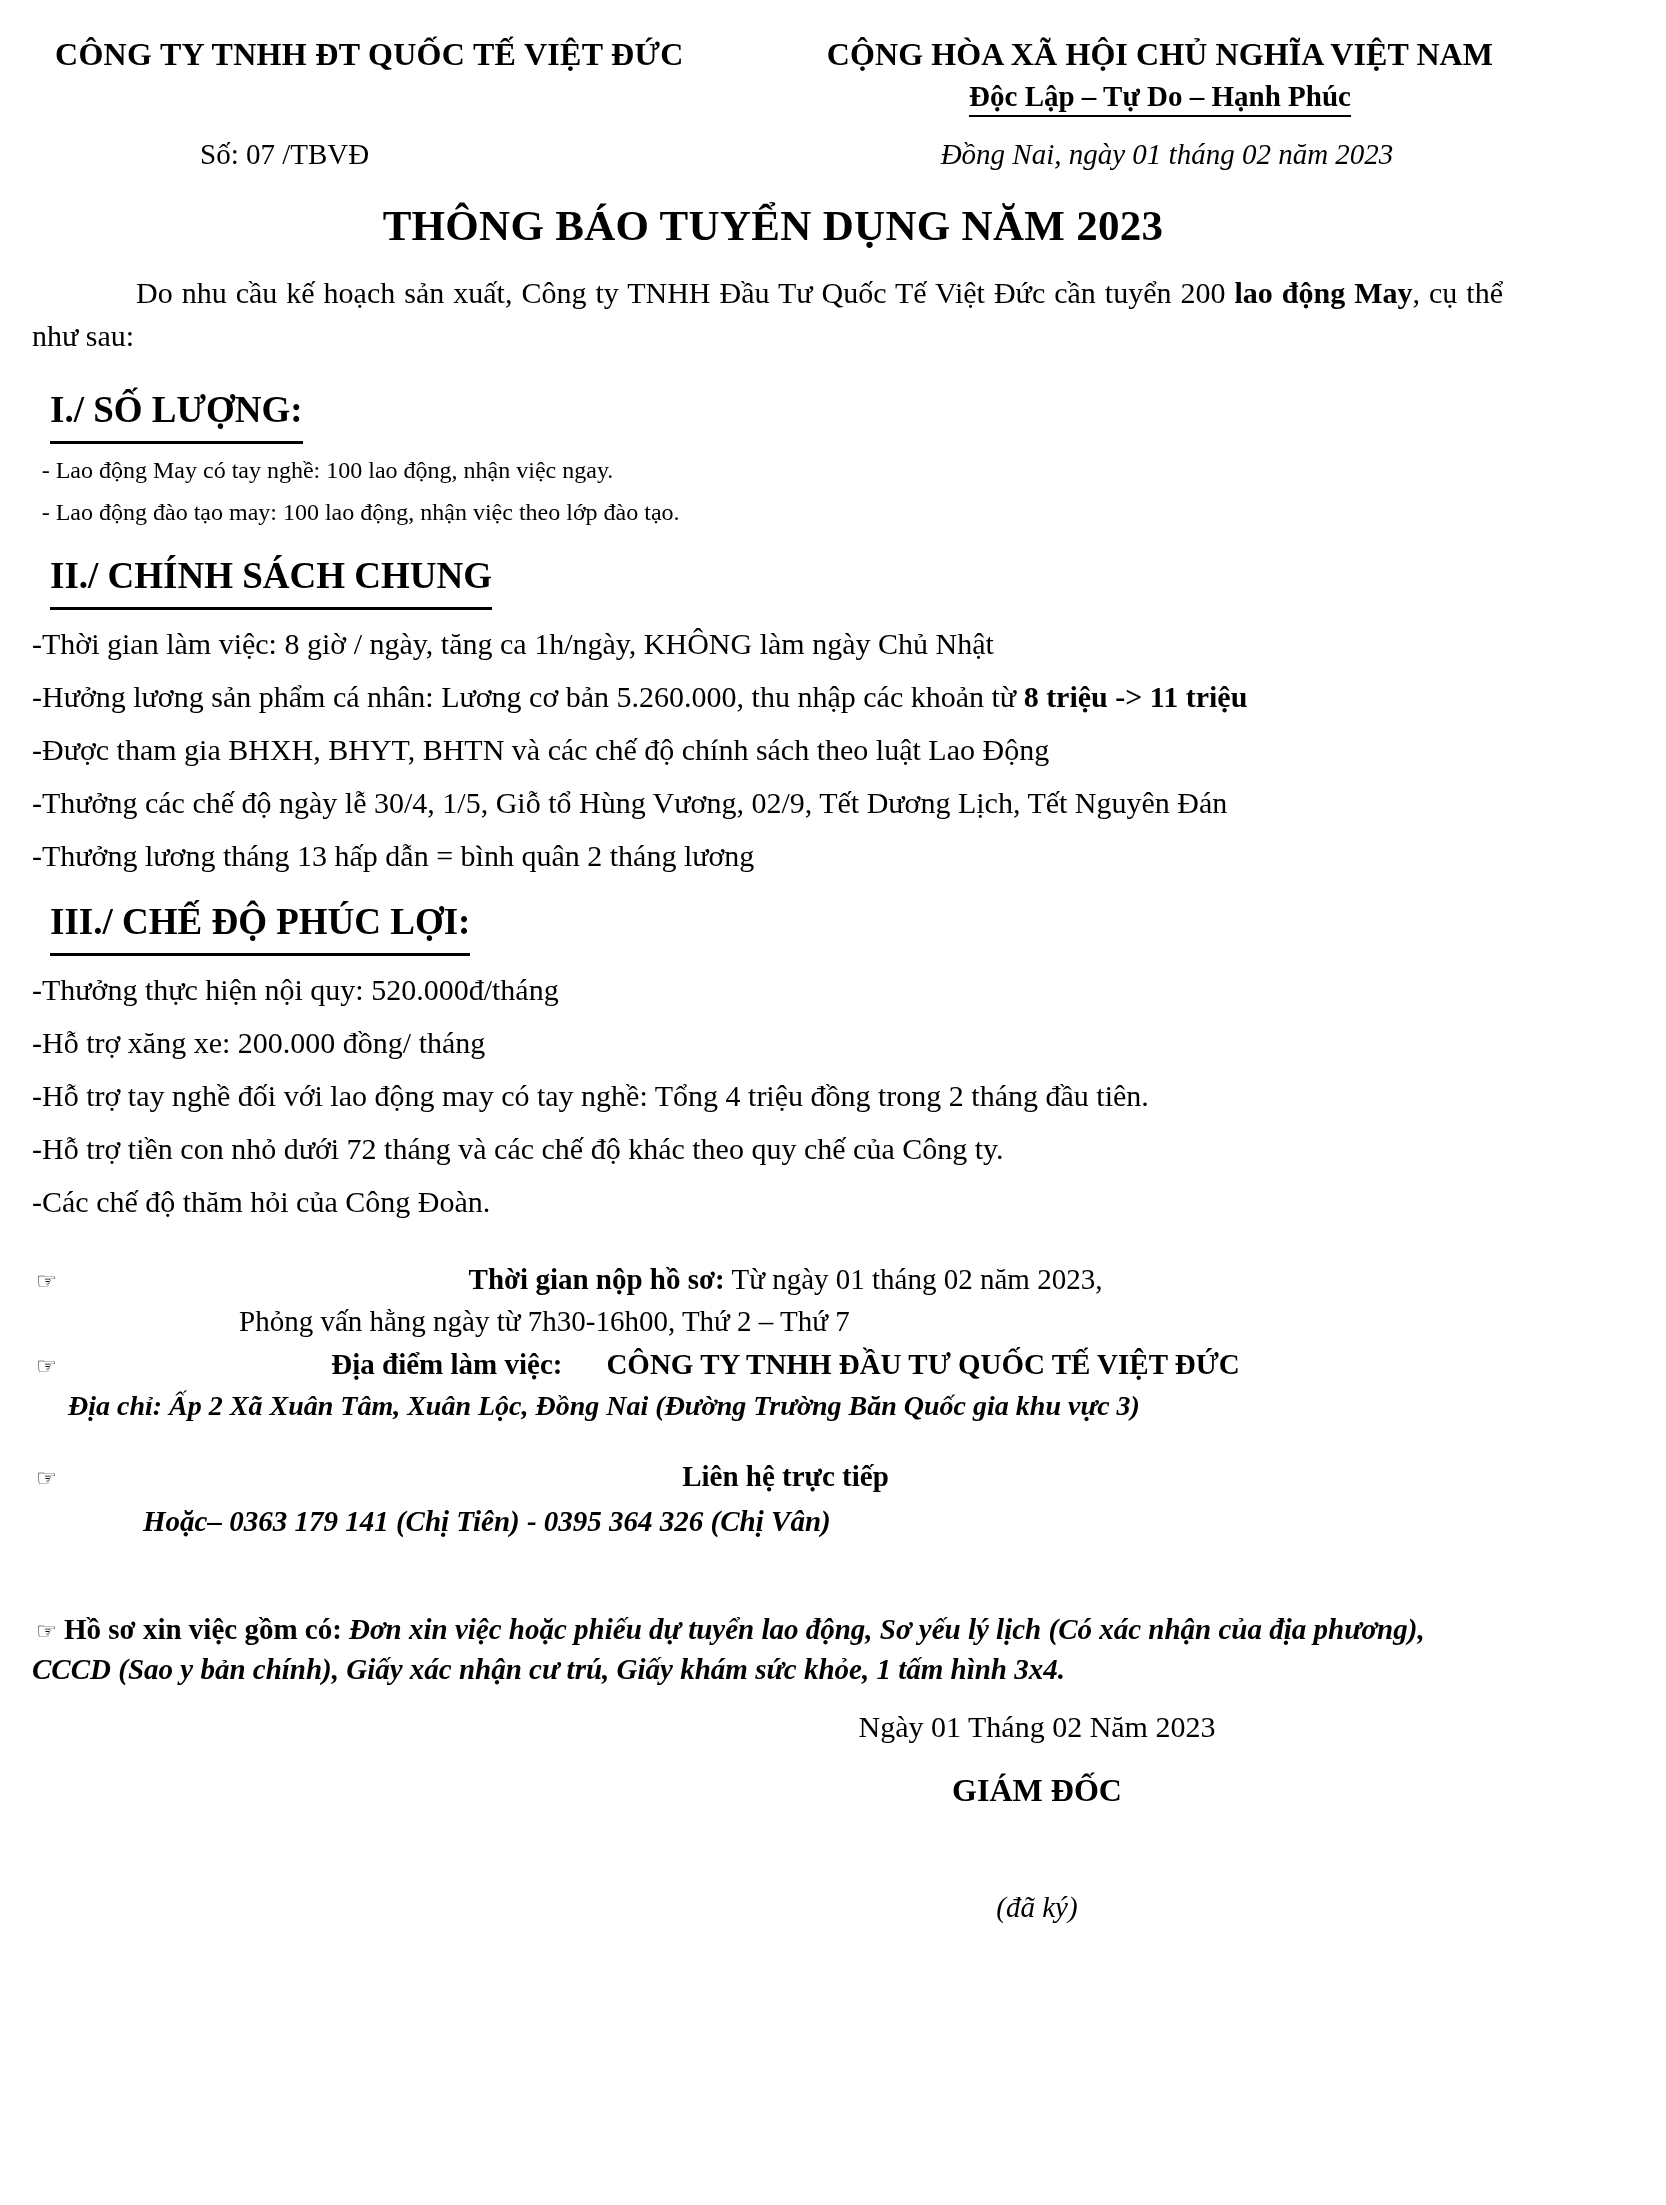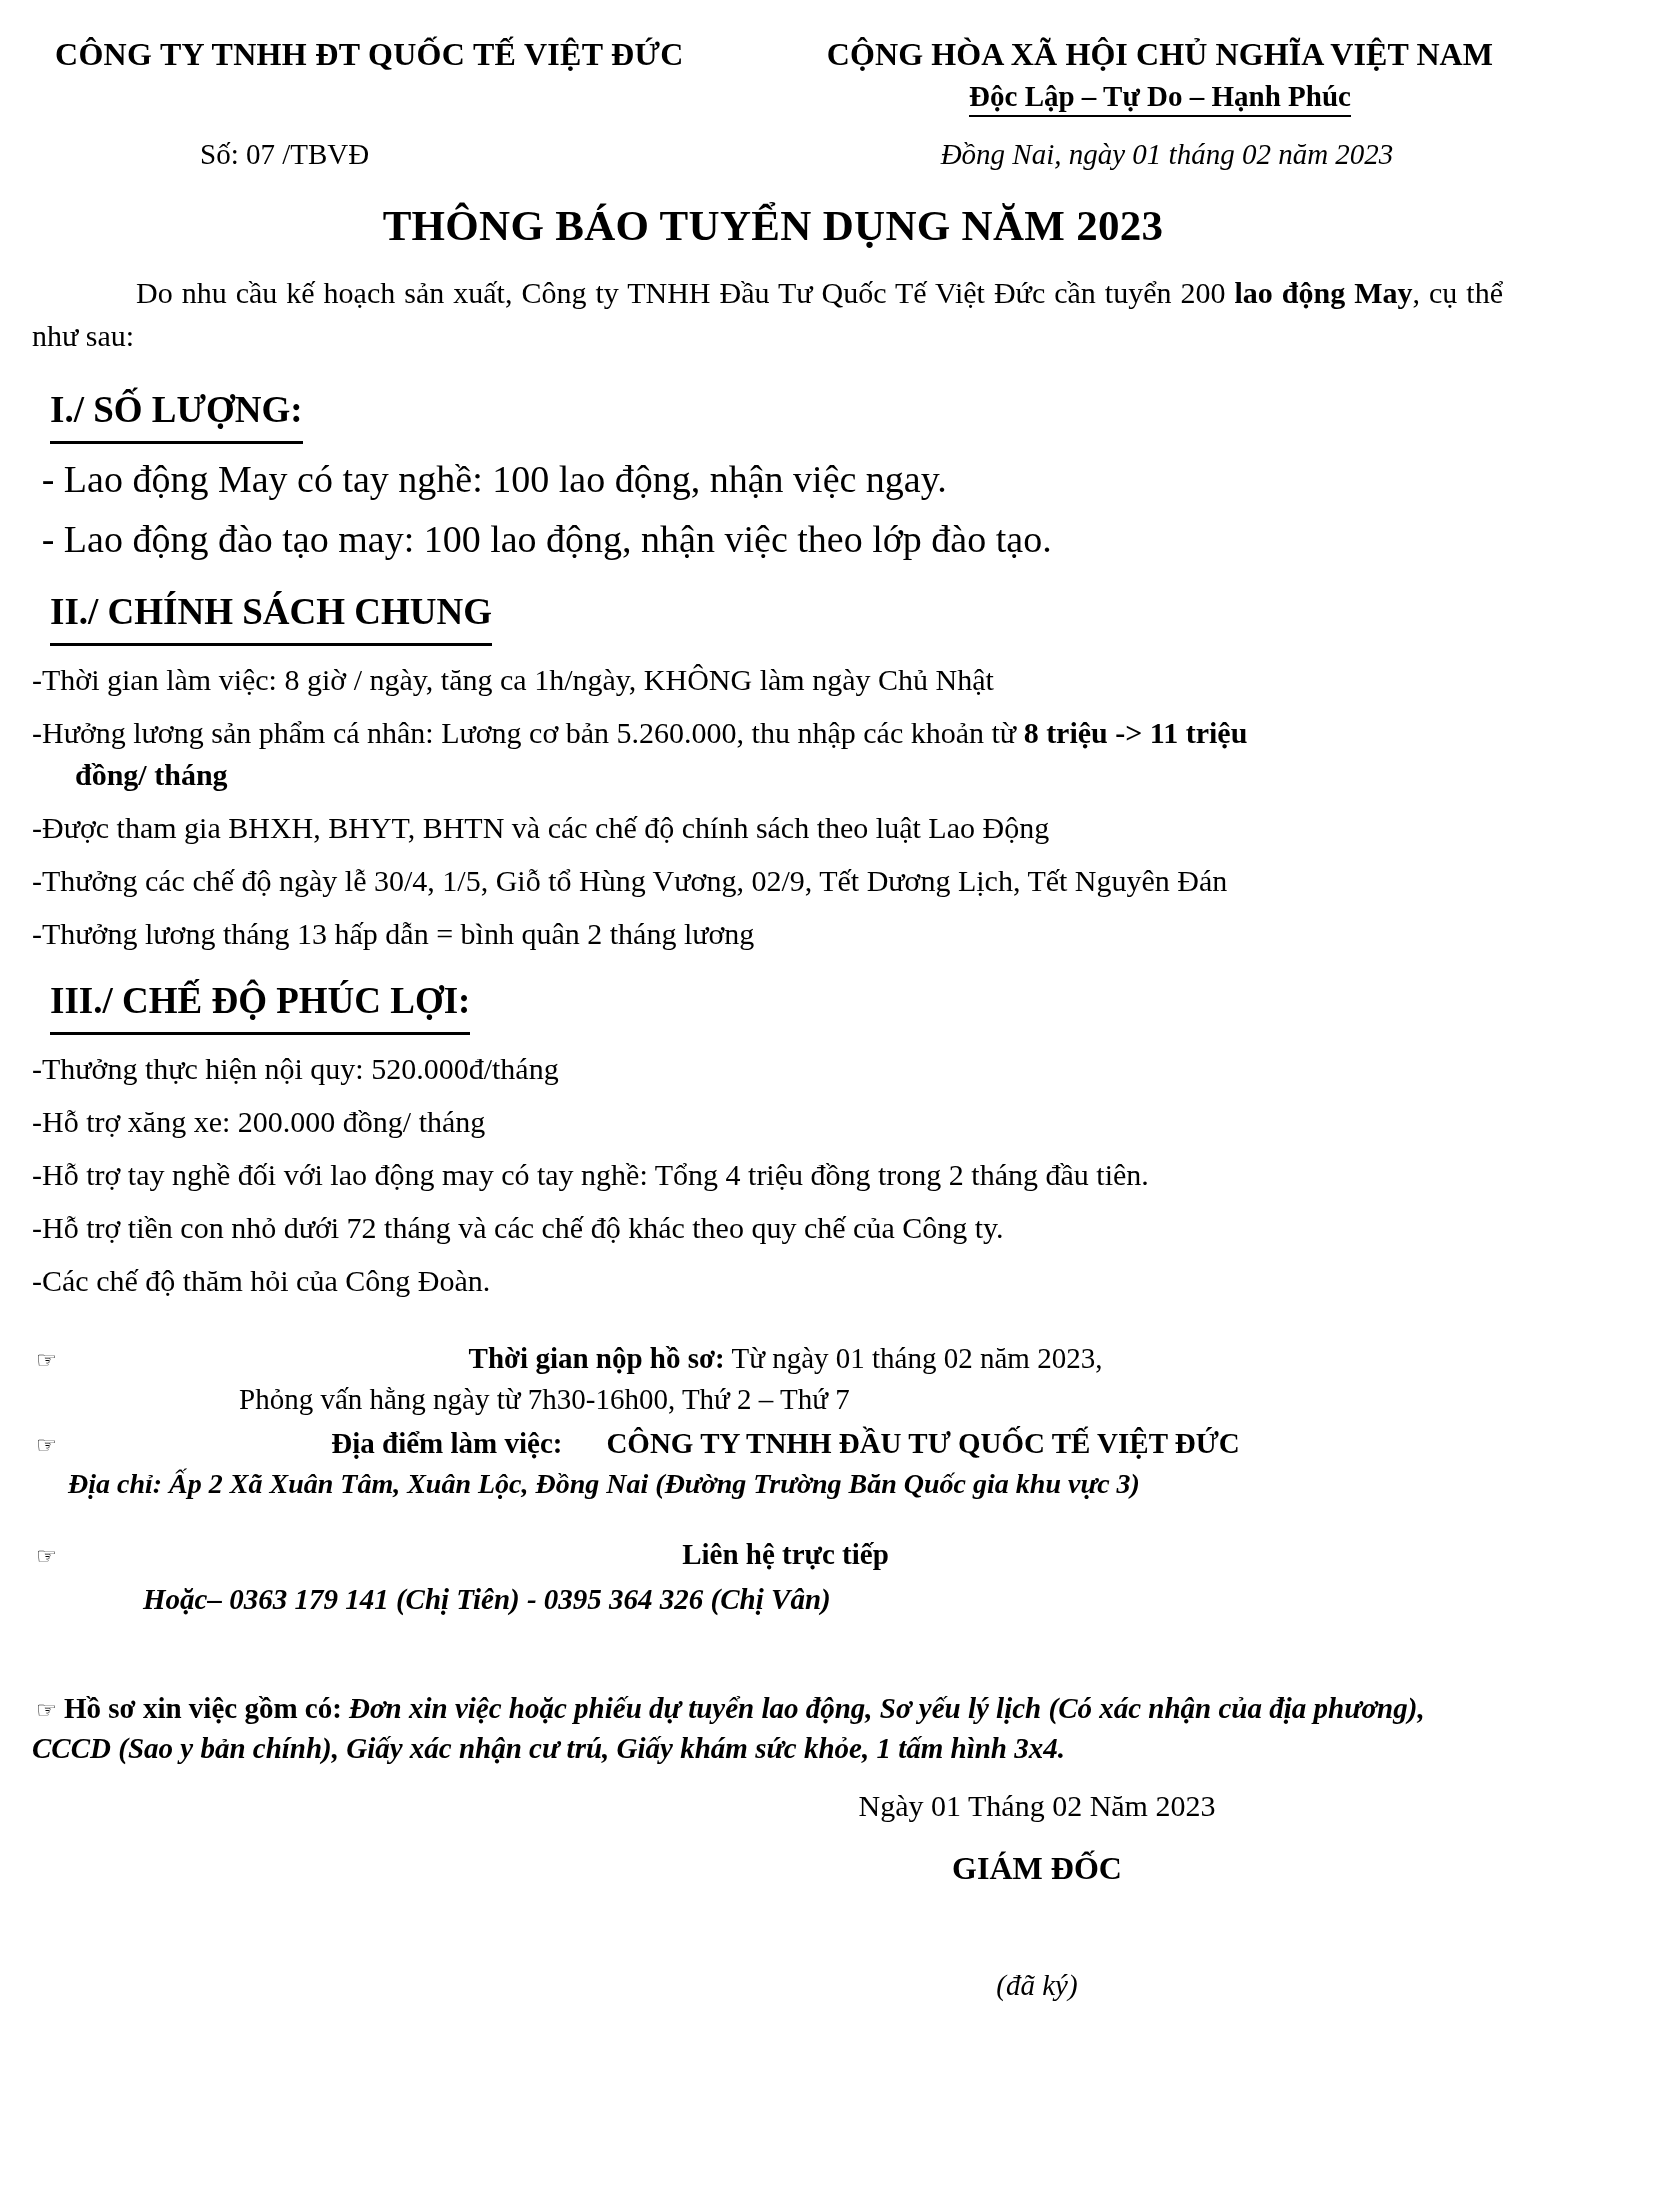--- a/index.html
+++ b/index.html
@@ -117,21 +117,21 @@
   .section-head span.u {
     border-bottom: 3.5px solid #000;
     padding-bottom: 7px;
     display: inline-block;
   }
   .sec1 { margin-left: 18px; }
   .sec2 { margin-left: 18px; margin-top: 23.5px; }
   .sec3 { margin-left: 18px; margin-top: 23.5px; }
 
   .small-item {
-    font-size: 38px;
+    font-size: 24px;
     margin-top: 11px;
     margin-left: 9.7px;
   }
   .item {
     font-size: 30px;
     margin-top: 14px;
   }
   .item-cont {
     font-size: 30px;
     margin-top: 2.8px;
@@ -249,21 +249,20 @@
 
     <div class="intro"><span>Do nhu cầu kế hoạch sản xuất, Công ty TNHH Đầu Tư Quốc Tế Việt Đức cần tuyển 200 </span><b>lao động May</b><span>, cụ thể như sau:</span></div>
 
     <div class="section-head sec1"><span class="u">I./ SỐ LƯỢNG:</span></div>
     <div class="small-item">- Lao động May có tay nghề: 100 lao động, nhận việc ngay.</div>
     <div class="small-item">- Lao động đào tạo may: 100 lao động, nhận việc theo lớp đào tạo.</div>
 
     <div class="section-head sec2"><span class="u">II./ CHÍNH SÁCH CHUNG</span></div>
     <div class="item">-Thời gian làm việc:  8 giờ / ngày, tăng ca 1h/ngày, KHÔNG làm ngày Chủ Nhật</div>
     <div class="item"><span>-Hưởng lương sản phẩm cá nhân: Lương cơ bản 5.260.000, thu nhập các khoản từ </span><b>8 triệu -&gt; 11 triệu</b></div>
-    <div class="item-cont">đồng/ tháng</div>
     <div class="item">-Được tham gia BHXH, BHYT, BHTN và các chế độ chính sách theo luật Lao Động</div>
     <div class="item">-Thưởng các chế độ ngày lễ 30/4, 1/5, Giỗ tổ Hùng Vương, 02/9, Tết Dương Lịch, Tết Nguyên Đán</div>
     <div class="item">-Thưởng lương tháng 13 hấp dẫn = bình quân 2 tháng lương</div>
 
     <div class="section-head sec3"><span class="u">III./ CHẾ ĐỘ PHÚC LỢI:</span></div>
     <div class="item">-Thưởng thực hiện nội quy: 520.000đ/tháng</div>
     <div class="item">-Hỗ trợ xăng xe: 200.000 đồng/ tháng</div>
     <div class="item">-Hỗ trợ tay nghề đối với lao động may có tay nghề: Tổng 4 triệu đồng trong 2 tháng đầu tiên.</div>
     <div class="item">-Hỗ trợ tiền con nhỏ dưới 72 tháng và các chế độ khác theo quy chế của Công ty.</div>
     <div class="item">-Các chế độ thăm hỏi của Công Đoàn.</div>

